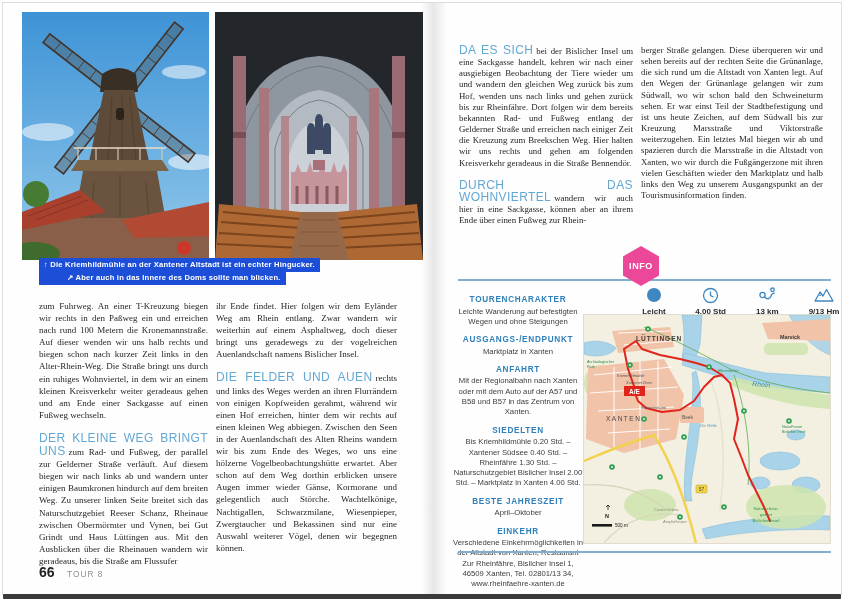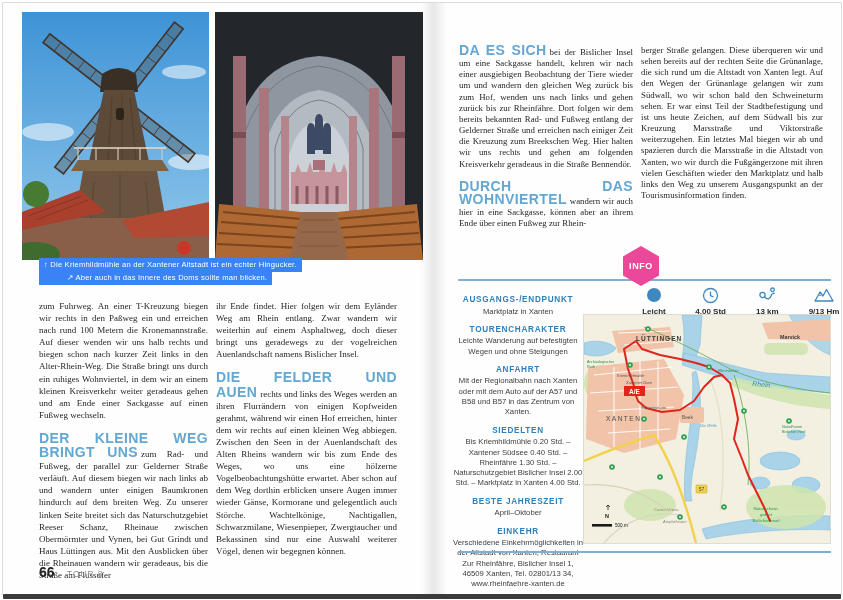--- a/index.html
+++ b/index.html
@@ -6,29 +6,29 @@
   body{width:843px;height:600px;position:relative;font-family:"Liberation Sans",sans-serif;-webkit-font-smoothing:antialiased;}
   .book{position:absolute;left:2px;top:2px;width:838px;height:591px;background:#fefefe;
         border:1px solid #dcdcdc;}
   .edge-bottom{position:absolute;left:0;right:0;bottom:-5px;height:5px;background:#3a3a3a;border-radius:1px;}
   .spine{position:absolute;left:418px;top:0;width:26px;height:100%;
          background:linear-gradient(90deg,rgba(0,0,0,0) 0%,rgba(90,90,90,.14) 48%,rgba(0,0,0,0) 100%);}
   .abs{position:absolute;}
   
   .photo{position:absolute;overflow:hidden;}
   
-  .cap{position:absolute;background:#3b82f6;color:#fff;font-size:7.6px;font-weight:normal;
+  .cap{position:absolute;background:#1d4ed8;color:#fff;font-size:7.6px;font-weight:bold;
        padding:2px 5px 2.5px;white-space:nowrap;letter-spacing:.2px;}
   
   .serifcol{font-family:"Liberation Serif",serif;color:#262626;text-align:justify;}
   .serifcol p{margin:0 0 11px 0;}
   .lp{font-size:9px;line-height:12.1px;}
   .rp{font-size:8.8px;line-height:11.15px;}
-  .runin{font-family:"Liberation Sans",sans-serif;font-weight:bold;color:#63a7d3;
-         font-size:14px;letter-spacing:.4px;margin-right:3px;}
+  .runin{font-family:"Liberation Sans",sans-serif;font-weight:normal;color:#63a7d3;
+         font-size:12px;letter-spacing:.4px;margin-right:3px;}
   
   .info-col{text-align:center;}
   .info-sec{margin-bottom:8px;}
   .info-h{color:#2f80ba;font-weight:bold;font-size:8.2px;letter-spacing:.7px;margin:0 0 2.5px 0;}
   .info-b{font-size:7.7px;line-height:1.34;color:#3d3d3d;margin:0;}
   
   .rule{position:absolute;height:2px;background:#7fb0d4;}
   
   .info-badge{position:absolute;width:36px;height:40px;background:#ec4899;
               clip-path:polygon(50% 0,100% 26%,100% 74%,50% 100%,0 74%,0 26%);
@@ -175,26 +175,26 @@
   </div>
   <div class="abs serifcol rp" style="left:638px;top:42px;width:182px;">
     <p>berger Straße gelangen. Diese überqueren wir und sehen bereits auf der rechten Seite die Grünanlage, die sich rund um die Altstadt von Xanten legt. Auf den Wegen der Grünanlage gelangen wir zum Südwall, wo wir schon bald den Schweineturm sehen. Er war einst Teil der Stadtbefestigung und ist uns heute Zeichen, auf dem Südwall bis zur Kreuzung Marsstraße und Viktorstraße weiterzugehen. Ein letztes Mal biegen wir ab und spazieren durch die Marsstraße in die Altstadt von Xanten, wo wir durch die Fußgängerzone mit ihren vielen Geschäften wieder den Marktplatz und halb links den Weg zu unserem Ausgangspunkt an der Tourismusinformation finden.</p>
   </div>
 
   <div class="rule" style="left:455px;top:276px;width:373px;"></div>
   <div class="info-badge" style="left:620px;top:243px;">INFO</div>
 
   <div class="abs info-col" style="left:450px;top:292px;width:130px;">
     <div class="info-sec">
+      <p class="info-h">TOURENCHARAKTER</p>
+      <p class="info-b">Leichte Wanderung auf befestigten Wegen und ohne Steigungen</p>
+    </div>
+    <div class="info-sec">
       <p class="info-h">AUSGANGS-/ENDPUNKT</p>
       <p class="info-b">Marktplatz in Xanten</p>
-    </div>
-    <div class="info-sec">
-      <p class="info-h">TOURENCHARAKTER</p>
-      <p class="info-b">Leichte Wanderung auf befestigten Wegen und ohne Steigungen</p>
     </div>
     <div class="info-sec">
       <p class="info-h">ANFAHRT</p>
       <p class="info-b">Mit der Regionalbahn nach Xanten oder mit dem Auto auf der A57 und B58 und B57 in das Zentrum von Xanten.</p>
     </div>
     <div class="info-sec">
       <p class="info-h">SIEDELTEN</p>
       <p class="info-b">Bis Kriemhildmühle 0.20 Std. – Xantener Südsee 0.40 Std. – Rheinfähre 1.30 Std. – Naturschutzgebiet Bislicher Insel 2.00 Std. – Marktplatz in Xanten 4.00 Std.</p>
     </div>
     <div class="info-sec">

